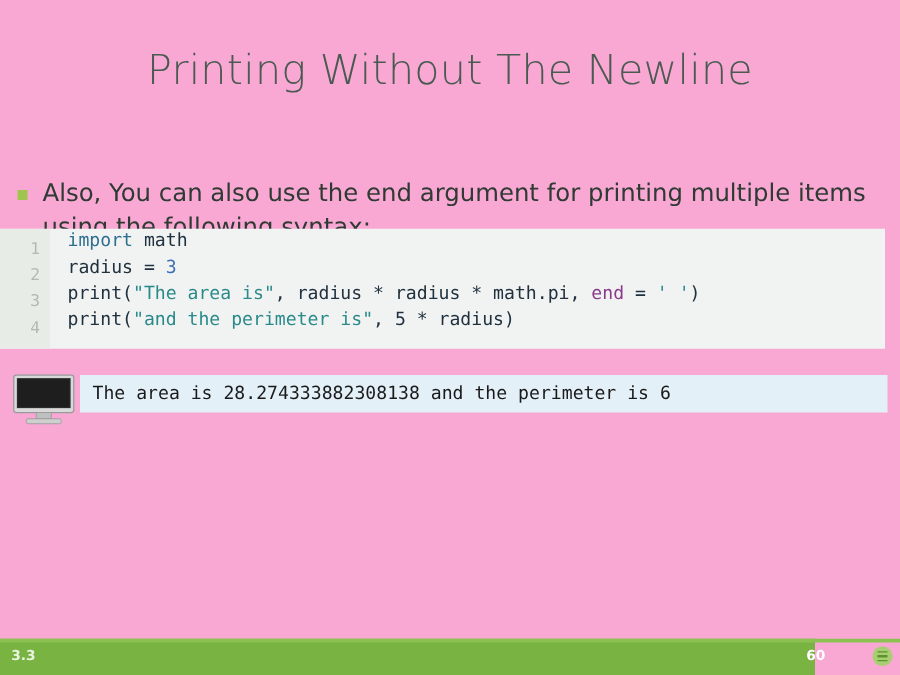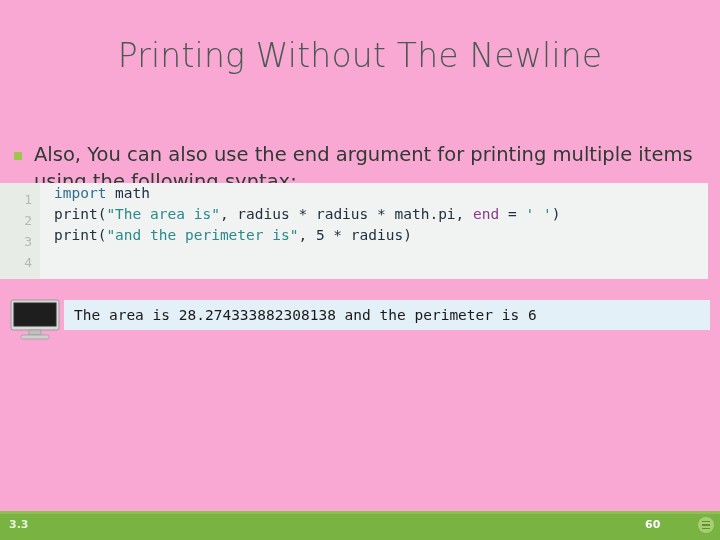--- a/index.html
+++ b/index.html
@@ -152,21 +152,21 @@
     top: 299px;
     width: 52px;
     height: 42px;
   }
 
   
   .footer-bar {
     position: absolute;
     left: 0;
     top: 511px;
-    width: 720px;
+    width: 652px;
     height: 29px;
     background: #79b341;
   }
   .footer-bar::before {
     content: "";
     position: absolute;
     left: 0; top: 0;
     width: 720px;
     height: 3px;
     background: #8cc152;
@@ -226,20 +226,21 @@
 
   <div class="code-block">
     <div class="code-gutter">
       <div class="gutter-num">1</div>
       <div class="gutter-num">2</div>
       <div class="gutter-num">3</div>
       <div class="gutter-num">4</div>
     </div>
     <div class="code-lines" id="code-lines">
         <div class="code-line"><span class="tok-kw">import</span><span class="tok-plain"> math</span></div>
+        <div class="code-line"><span class="tok-plain">radius = </span><span class="tok-num">3</span></div>
         <div class="code-line"><span class="tok-plain">print(</span><span class="tok-str">"The area is"</span><span class="tok-plain">, radius * radius * math.pi, </span><span class="tok-named">end</span><span class="tok-plain"> = </span><span class="tok-str">' '</span><span class="tok-plain">)</span></div>
         <div class="code-line"><span class="tok-plain">print(</span><span class="tok-str">"and the perimeter is"</span><span class="tok-plain">, 5 * radius)</span></div>
       </div>
   </div>
 
   <div class="output-area">
     <div class="output-strip">
       <span class="output-text">The area is 28.274333882308138 and the perimeter is 6</span>
     </div>
   </div>

